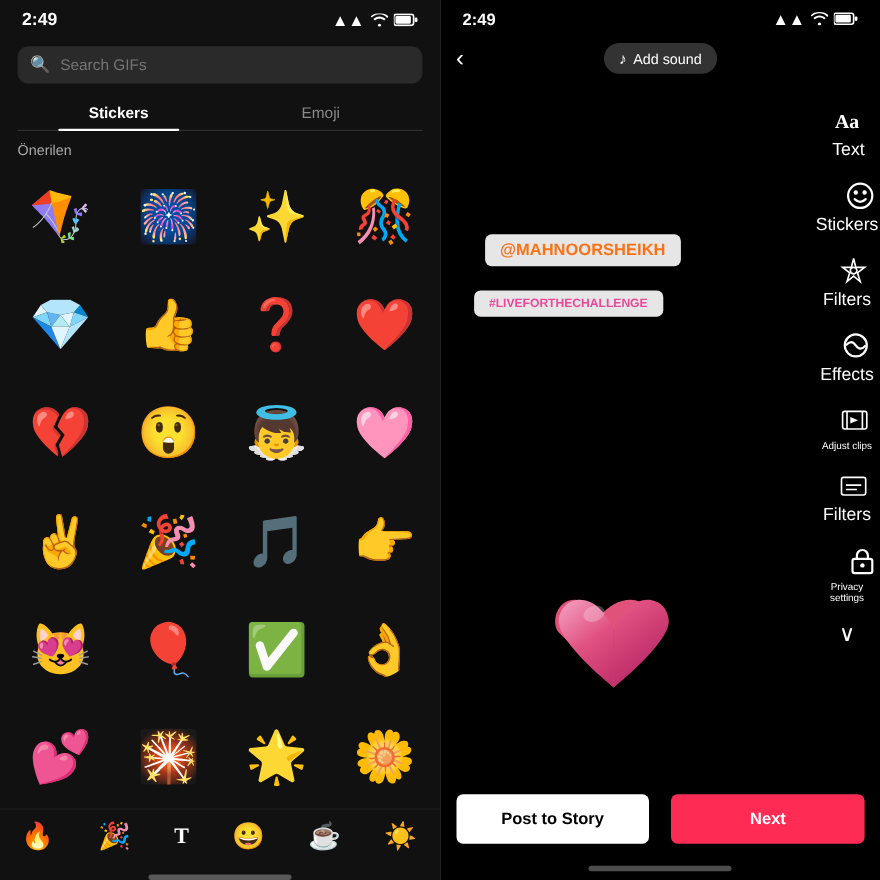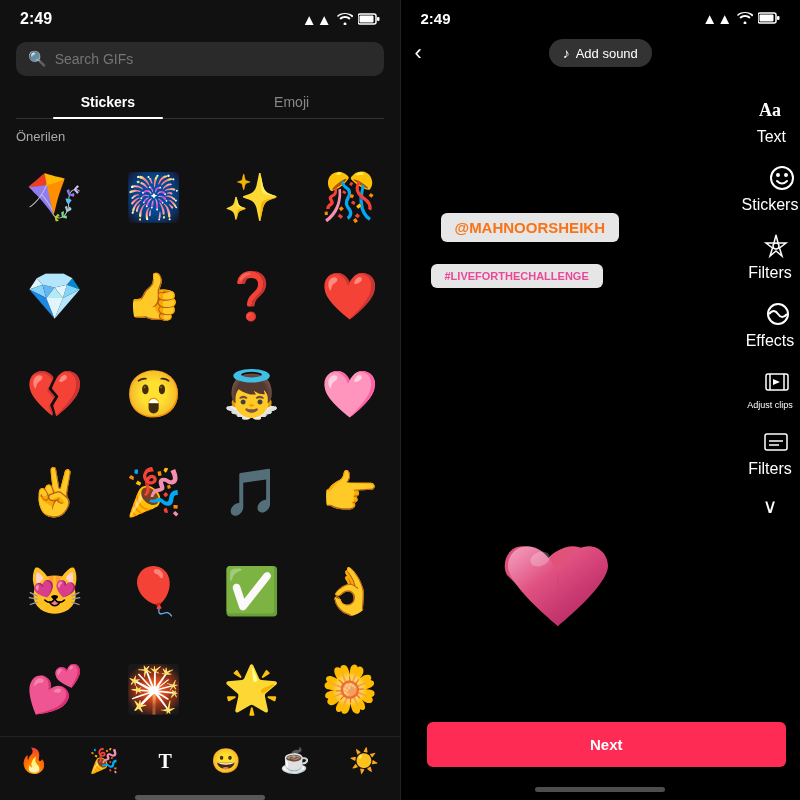--- a/index.html
+++ b/index.html
@@ -480,20 +480,30 @@
     <div class="tool-item">
       <div class="tool-icon">
         <svg width="26" height="26" viewBox="0 0 26 26" fill="none">
           <rect x="2" y="5" width="22" height="16" rx="2" stroke="white" stroke-width="1.5" fill="none"></rect>
           <line x1="6" y1="12" x2="20" y2="12" stroke="white" stroke-width="1.5"></line>
           <line x1="6" y1="16" x2="16" y2="16" stroke="white" stroke-width="1.5"></line>
         </svg>
       </div>
       <span class="tool-label">Filters</span>
     </div>
+    <div class="tool-item">
+      <div class="tool-icon">
+        <svg width="22" height="26" viewBox="0 0 22 26" fill="none">
+          <rect x="2" y="11" width="18" height="13" rx="2" stroke="white" stroke-width="2" fill="none"></rect>
+          <path d="M6 11V8a5 5 0 0110 0v3" stroke="white" stroke-width="2" fill="none"></path>
+          <circle cx="11" cy="17" r="2" fill="white"></circle>
+        </svg>
+      </div>
+      <span class="tool-label" style="font-size:9px;">Privacy settings</span>
+    </div>
     <div class="chevron-down">∨</div>
   </div>
 
   <div class="canvas-area">
 
     <div class="tag-mention">
       <span>@MAHNOORSHEIKH</span>
     </div>
 
     <div class="tag-hashtag">
@@ -516,17 +526,18 @@
         </defs>
 
         <path d="M60 42 L60 95" stroke="#c04070" stroke-width="1" opacity="0.4"></path>
 
         <ellipse cx="42" cy="28" rx="10" ry="7" fill="white" opacity="0.25" transform="rotate(-20 42 28)"></ellipse>
       </svg>
     </div>
   </div>
 
   <div class="bottom-buttons">
+    <button class="post-story-btn">Post to Story</button>
     <button class="next-btn">Next</button>
   </div>
 
   <div class="home-indicator-right"></div>
 </div>
 
 </body></html>

